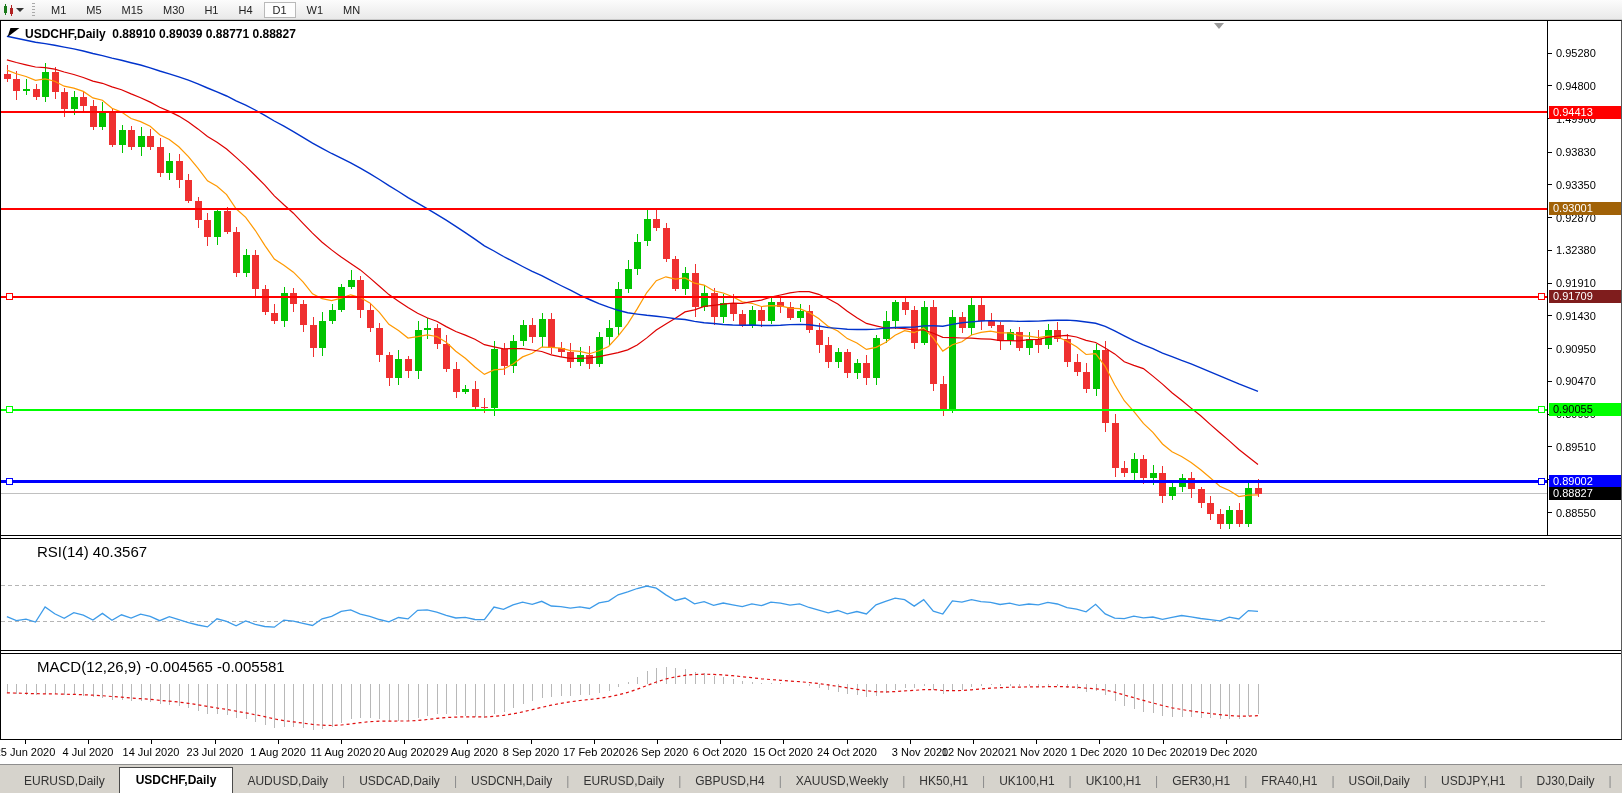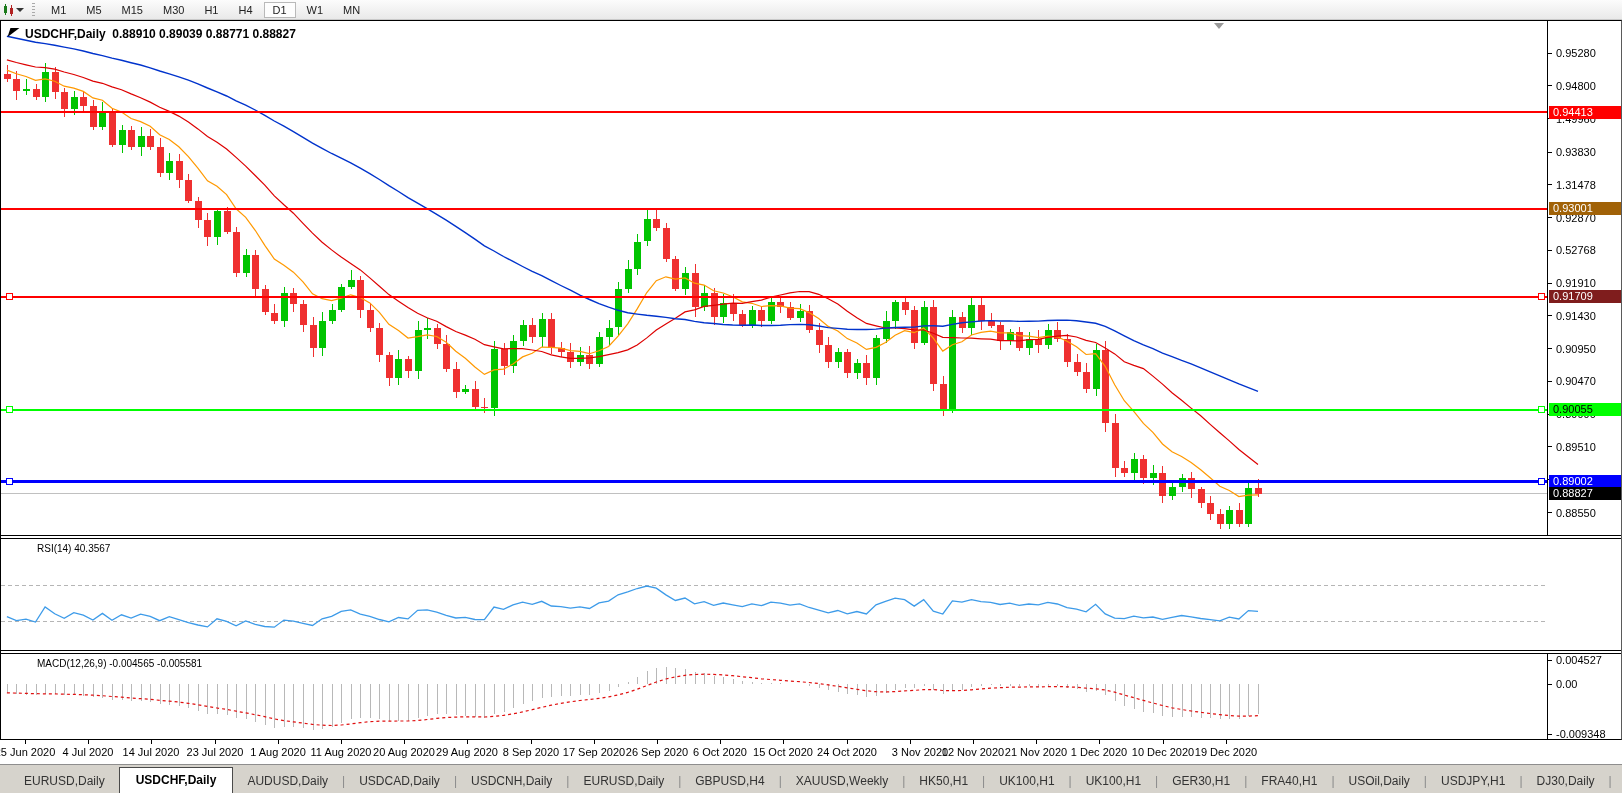--- a/index.html
+++ b/index.html
@@ -18,21 +18,21 @@
   .panel-main{height:514px;}
   .panel-rsi{height:111px;}
   .panel-macd{height:85px;}
   .sep{height:4px;background:#fff;border-top:1px solid #000;border-bottom:1px solid #000;box-sizing:border-box;}
   .plot-svg{position:absolute;left:0;top:0;}
   .axis{position:absolute;left:1546px;top:0;width:74px;height:100%;background:#fff;border-left:1px solid #000;}
   .tick{position:absolute;font-size:11px;color:#000;left:8px;white-space:nowrap;}
   .tickdash{position:absolute;left:0;width:4px;height:1px;background:#000;}
   .linelabel{position:absolute;left:1px;width:68px;height:13px;font-size:11px;line-height:13px;padding-left:4px;white-space:nowrap;}
   .chart-title{position:absolute;left:24px;top:6px;font-size:12px;font-weight:700;color:#000;white-space:pre;}
-  .ind-label{position:absolute;left:8px;top:4px;font-size:10px;color:#000;white-space:pre;padding-left:28px;}
+  .ind-label{position:absolute;left:8px;top:4px;font-size:15px;color:#000;white-space:pre;padding-left:28px;}
   .chart-marker{position:absolute;left:8px;top:7px;width:0;height:0;
     border-top:9px solid #000;border-right:9px solid transparent;transform:skewX(-18deg);}
   .scroll-marker{position:absolute;left:1213px;top:2px;width:0;height:0;
     border-left:5px solid transparent;border-right:5px solid transparent;border-top:6px solid #9a9a9a;}
   
   .date-axis{position:relative;height:24px;background:#fff;width:1622px;}
   .date-label{position:absolute;top:6px;font-size:11px;color:#000;transform:translateX(-50%);white-space:nowrap;}
   .date-tick{position:absolute;top:0;width:1px;height:4px;background:#000;}
   
   .tab-bar{height:30px;background:#d6d3cc;border-top:1px solid #8e8e8e;display:flex;align-items:flex-end;padding-left:10px;box-sizing:border-box;}
@@ -357,25 +357,25 @@
     <div class="axis" id="axis-main">
         <div class="tickdash" style="top:32px"></div>
         <div class="tick" style="top:26px">0.95280</div>
         <div class="tickdash" style="top:64px"></div>
         <div class="tick" style="top:59px">0.94800</div>
         <div class="tickdash" style="top:97px"></div>
         <div class="tick" style="top:92px">1.49960</div>
         <div class="tickdash" style="top:131px"></div>
         <div class="tick" style="top:125px">0.93830</div>
         <div class="tickdash" style="top:163px"></div>
-        <div class="tick" style="top:158px">1.31478</div>
+        <div class="tick" style="top:158px">0.93350</div>
         <div class="tickdash" style="top:196px"></div>
         <div class="tick" style="top:191px">0.92870</div>
         <div class="tickdash" style="top:229px"></div>
-        <div class="tick" style="top:223px">0.52768</div>
+        <div class="tick" style="top:223px">1.32380</div>
         <div class="tickdash" style="top:262px"></div>
         <div class="tick" style="top:256px">0.91910</div>
         <div class="tickdash" style="top:294px"></div>
         <div class="tick" style="top:289px">0.91430</div>
         <div class="tickdash" style="top:327px"></div>
         <div class="tick" style="top:322px">0.90950</div>
         <div class="tickdash" style="top:360px"></div>
         <div class="tick" style="top:354px">0.90470</div>
         <div class="tickdash" style="top:393px"></div>
         <div class="tick" style="top:387px">0.89990</div>
@@ -537,28 +537,20 @@
         <line x1="1200.15" y1="30.0" x2="1200.15" y2="63.5" stroke="#b8b8b8" stroke-width="1" shape-rendering="crispEdges"></line>
         <line x1="1209.7" y1="30.0" x2="1209.7" y2="64.3" stroke="#b8b8b8" stroke-width="1" shape-rendering="crispEdges"></line>
         <line x1="1219.25" y1="30.0" x2="1219.25" y2="65.3" stroke="#b8b8b8" stroke-width="1" shape-rendering="crispEdges"></line>
         <line x1="1228.8000000000002" y1="30.0" x2="1228.8000000000002" y2="64.7" stroke="#b8b8b8" stroke-width="1" shape-rendering="crispEdges"></line>
         <line x1="1238.3500000000001" y1="30.0" x2="1238.3500000000001" y2="64.8" stroke="#b8b8b8" stroke-width="1" shape-rendering="crispEdges"></line>
         <line x1="1247.9" y1="30.0" x2="1247.9" y2="62.1" stroke="#b8b8b8" stroke-width="1" shape-rendering="crispEdges"></line>
         <line x1="1257.45" y1="30.0" x2="1257.45" y2="60.0" stroke="#b8b8b8" stroke-width="1" shape-rendering="crispEdges"></line>
         <polyline points="5.9,38.8 15.4,39.1 25.0,39.4 34.5,39.7 44.1,39.8 53.7,39.9 63.2,40.2 72.8,40.4 82.3,40.7 91.9,41.2 101.4,41.7 111.0,42.5 120.5,43.2 130.1,44.0 139.6,44.7 149.2,45.3 158.7,46.3 168.3,47.1 177.8,48.1 187.4,49.3 196.9,50.8 206.5,52.5 216.0,54.0 225.6,55.4 235.1,57.2 244.7,58.9 254.2,60.7 263.8,62.7 273.3,64.9 282.9,66.6 292.4,67.9 302.0,69.1 311.5,70.4 321.1,71.2 330.6,71.5 340.2,71.0 349.7,69.9 359.3,68.7 368.8,67.7 378.4,67.1 387.9,67.1 397.5,67.0 407.0,67.0 416.6,66.5 426.1,65.5 435.7,64.4 445.2,63.5 454.8,63.1 464.3,62.8 473.9,62.8 483.4,63.0 493.0,62.3 502.5,61.4 512.0,59.9 521.6,57.9 531.2,55.7 540.7,53.3 550.3,51.2 559.8,49.3 569.4,47.8 578.9,46.5 588.5,45.5 598.0,44.3 607.6,42.9 617.1,40.9 626.7,38.4 636.2,35.2 645.8,31.6 655.3,28.0 664.9,25.0 674.4,22.9 684.0,21.3 693.5,20.5 703.1,20.2 712.6,20.4 722.2,20.9 731.7,21.7 741.3,22.7 750.8,23.7 760.4,24.8 769.9,25.6 779.5,26.3 789.0,27.0 798.6,27.7 808.1,28.5 817.7,29.5 827.2,30.9 836.8,32.3 846.3,33.8 855.9,35.3 865.4,36.8 875.0,37.7 884.5,38.0 894.1,37.6 903.6,36.9 913.2,36.4 922.7,35.6 932.3,35.6 941.8,36.5 951.4,36.7 960.9,36.5 970.5,35.8 980.0,35.0 989.6,34.2 999.1,33.7 1008.7,33.2 1018.2,33.1 1027.8,32.9 1037.3,32.9 1046.8,32.7 1056.4,32.6 1066.0,32.8 1075.5,33.3 1085.1,34.2 1094.6,34.8 1104.2,36.0 1113.7,38.2 1123.3,41.0 1132.8,43.7 1142.4,46.4 1151.9,49.0 1161.5,51.5 1171.0,53.8 1180.6,55.5 1190.1,57.0 1199.7,58.3 1209.2,59.5 1218.8,60.6 1228.3,61.5 1237.9,62.1 1247.4,62.1 1257.0,61.7 " fill="none" stroke="#e01010" stroke-width="1.2" stroke-dasharray="3,3"></polyline>
       </svg>
     <div class="ind-label">MACD(12,26,9) -0.004565 -0.005581</div>
-    <div class="axis" id="axis-macd">
-        <div class="tickdash" style="top:6px"></div>
-        <div class="tick" style="top:0px">0.004527</div>
-        <div class="tickdash" style="top:30px"></div>
-        <div class="tick" style="top:24px">0.00</div>
-        <div class="tickdash" style="top:80px"></div>
-        <div class="tick" style="top:74px">-0.009348</div>
-      </div>
   </div>
 
 </div>
 
 <div class="date-axis" id="date-axis">
     <div class="date-tick" style="left:25px"></div>
     <div class="date-label" style="left:25px">25 Jun 2020</div>
     <div class="date-tick" style="left:88px"></div>
     <div class="date-label" style="left:88px">4 Jul 2020</div>
     <div class="date-tick" style="left:151px"></div>
@@ -569,21 +561,21 @@
     <div class="date-label" style="left:278px">1 Aug 2020</div>
     <div class="date-tick" style="left:341px"></div>
     <div class="date-label" style="left:341px">11 Aug 2020</div>
     <div class="date-tick" style="left:404px"></div>
     <div class="date-label" style="left:404px">20 Aug 2020</div>
     <div class="date-tick" style="left:467px"></div>
     <div class="date-label" style="left:467px">29 Aug 2020</div>
     <div class="date-tick" style="left:531px"></div>
     <div class="date-label" style="left:531px">8 Sep 2020</div>
     <div class="date-tick" style="left:594px"></div>
-    <div class="date-label" style="left:594px">17 Sep 2020</div>
+    <div class="date-label" style="left:594px">17 Feb 2020</div>
     <div class="date-tick" style="left:657px"></div>
     <div class="date-label" style="left:657px">26 Sep 2020</div>
     <div class="date-tick" style="left:720px"></div>
     <div class="date-label" style="left:720px">6 Oct 2020</div>
     <div class="date-tick" style="left:783px"></div>
     <div class="date-label" style="left:783px">15 Oct 2020</div>
     <div class="date-tick" style="left:847px"></div>
     <div class="date-label" style="left:847px">24 Oct 2020</div>
     <div class="date-tick" style="left:910px"></div>
     <div class="date-label" style="left:920px">3 Nov 2020</div>

